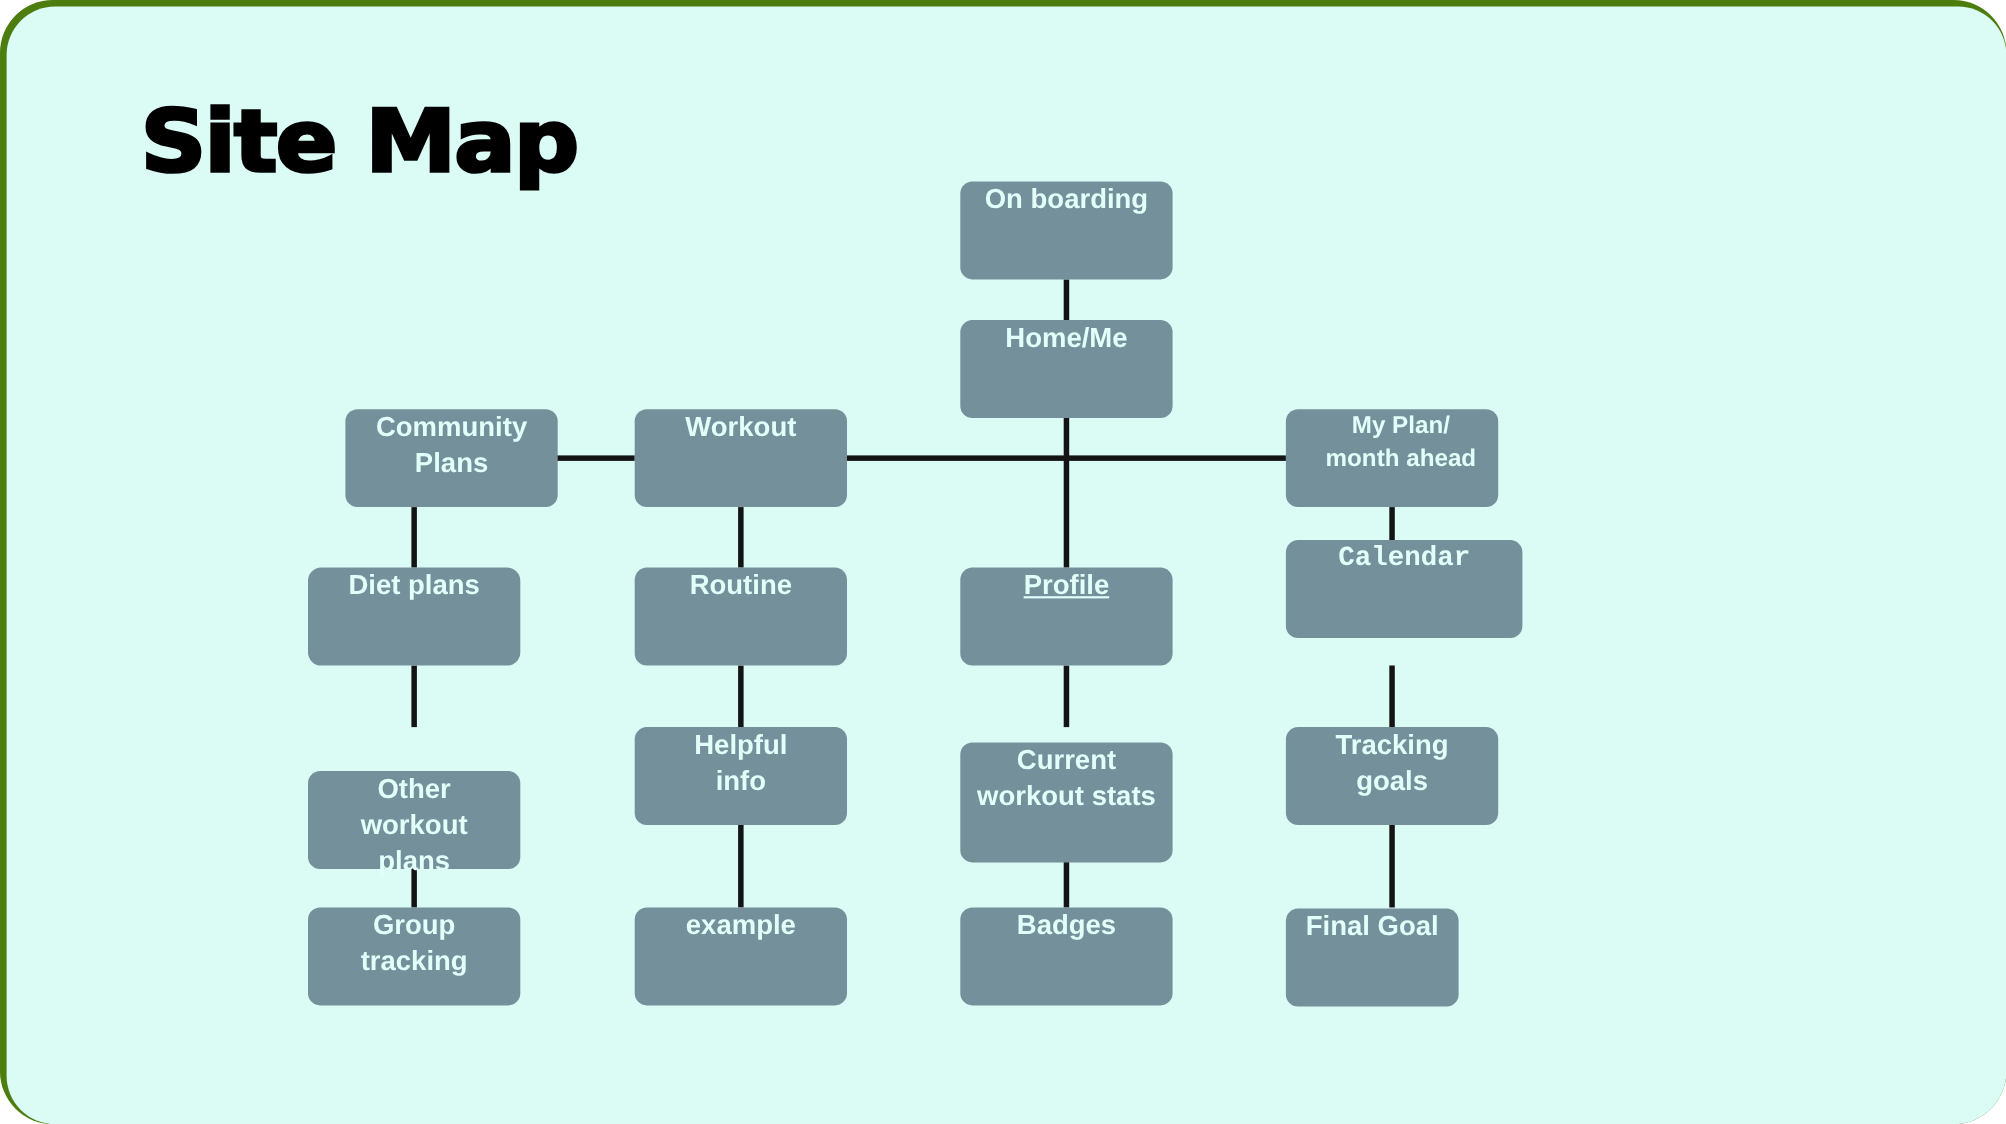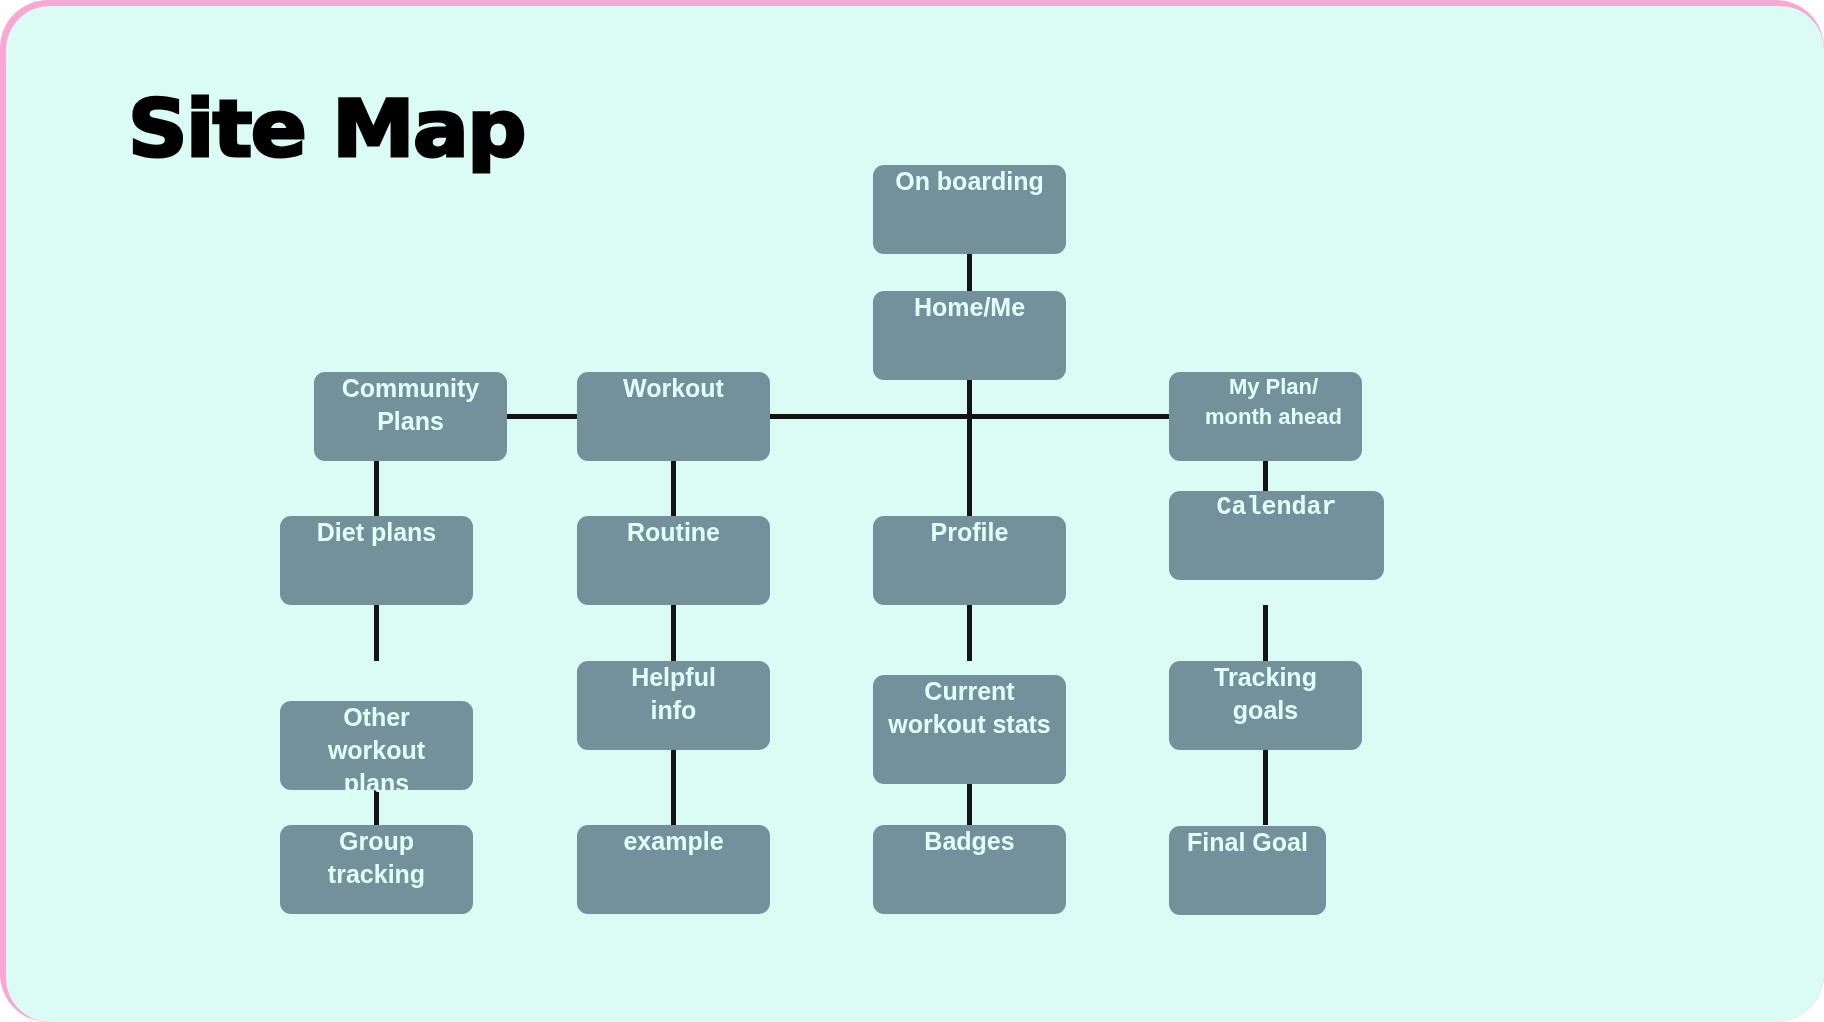--- a/index.html
+++ b/index.html
@@ -15,21 +15,21 @@
     font-family: "Liberation Sans", sans-serif;
   }
 
   
   #canvas-frame {
     position: absolute;
     left: 0;
     top: 0;
     width: 1824px;
     height: 1022px;
-    background: #f9a8d4;
+    background: #4d7c0f;
     border-radius: 48px;
     overflow: hidden;
   }
   #canvas {
     position: absolute;
     left: 6px;
     top: 6px;
     width: 1818px;
     height: 1016px;
     background: #dafcf5;
@@ -113,23 +113,23 @@
         <div class="edge v" style="left: 1257px; top: 744px; height: 75px;"></div>
       </div>
     <div id="node-layer">
         <div class="node" style="left: 867px; top: 159px; width: 193px; height: 89px;"><span>On boarding</span></div>
         <div class="node" style="left: 867px; top: 285px; width: 193px; height: 89px;"><span>Home/Me</span></div>
         <div class="node" style="left: 274px; top: 366px; width: 193px; height: 89px; margin-left: 34px;"><span>Community
 Plans</span></div>
         <div class="node" style="left: 571px; top: 366px; width: 193px; height: 89px;"><span>Workout</span></div>
         <div class="node small" style="left: 1163px; top: 366px; width: 193px; height: 89px;"><span>My Plan/
 month ahead</span></div>
-        <div class="node" style="left: 274px; top: 510px; width: 193px; height: 89px;"><span>Diet plans</span></div>
+        <div class="node" style="left: 274px; top: 510px; width: 193px; height: 89px; border-radius: 12px;"><span>Diet plans</span></div>
         <div class="node" style="left: 571px; top: 510px; width: 193px; height: 89px;"><span>Routine</span></div>
-        <div class="node" style="left: 867px; top: 510px; width: 193px; height: 89px;"><span>Profile</span></div>
+        <div class="node" style="left: 867px; top: 510px; width: 193px; height: 89px; text-decoration: underline;"><span>Profile</span></div>
         <div class="node" style="left: 1163px; top: 485px; width: 215px; height: 89px; font-family: Liberation Mono, monospace;"><span>Calendar</span></div>
         <div class="node" style="left: 274px; top: 655px; width: 193px; height: 89px; margin-top: 40px;"><span>Other
 workout
 plans</span></div>
         <div class="node" style="left: 571px; top: 655px; width: 193px; height: 89px;"><span>Helpful
 info</span></div>
         <div class="node" style="left: 867px; top: 669px; width: 193px; height: 109px;"><span>Current
 workout stats</span></div>
         <div class="node" style="left: 1163px; top: 655px; width: 193px; height: 89px;"><span>Tracking
 goals</span></div>

